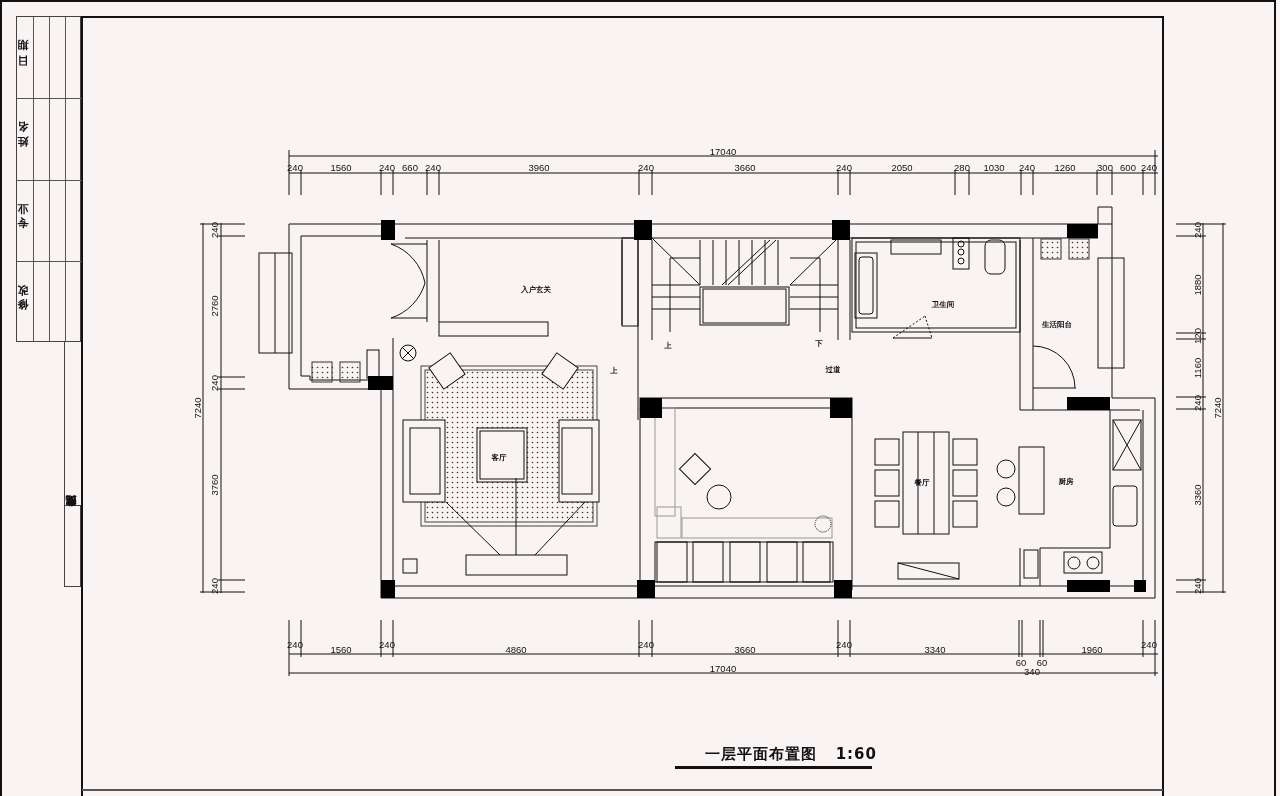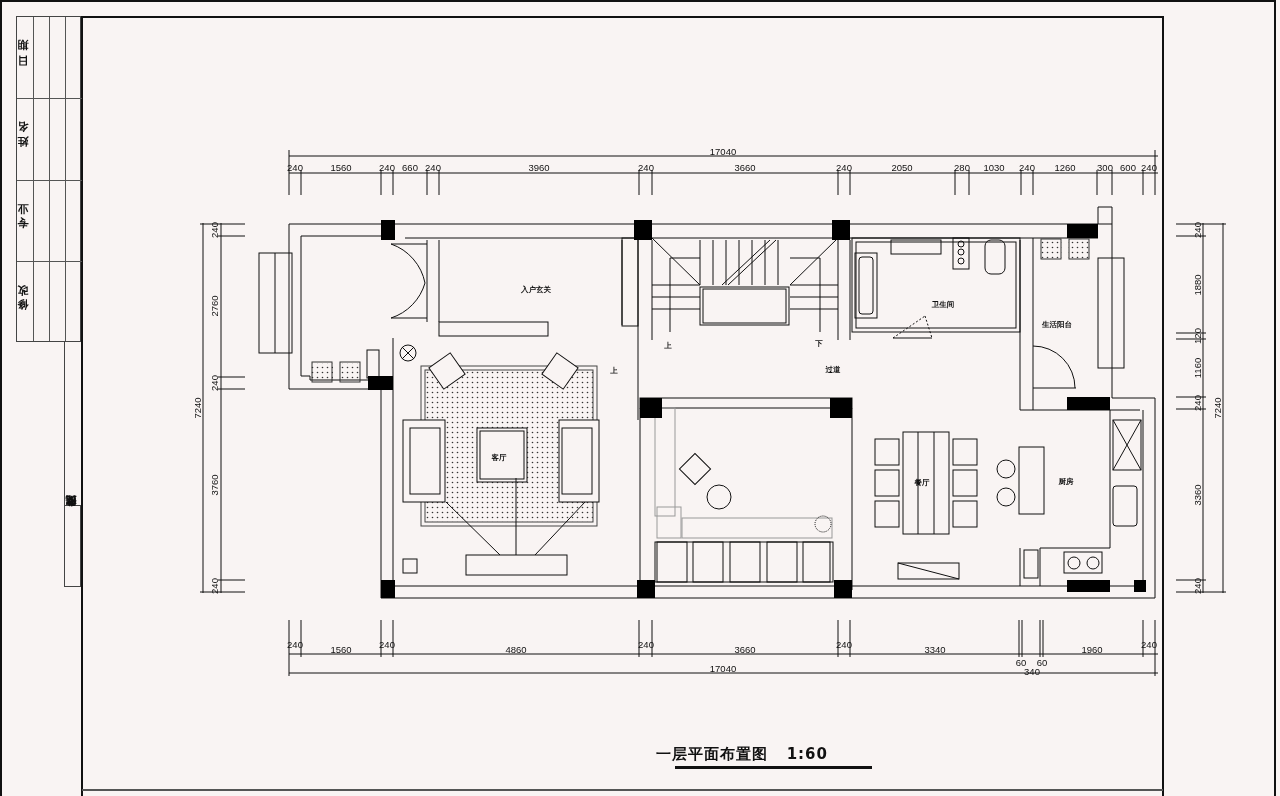--- a/index.html
+++ b/index.html
@@ -10,21 +10,21 @@
   .title-block{position:absolute;left:16px;top:16px;width:65px;height:326px;border:1px solid #444;box-sizing:border-box;}
   .tb-col{position:absolute;top:0;bottom:0;border-left:1px solid #555;}
   .tb-row{position:absolute;left:0;width:65px;border-top:1px solid #555;}
   .tb-label{position:absolute;left:0;width:18px;font-size:11px;font-weight:bold;color:#111;writing-mode:vertical-rl;transform:rotate(180deg);text-align:center;letter-spacing:14px;}
   .file-tab{position:absolute;left:64px;top:505px;width:17px;height:82px;border:1px solid #444;box-sizing:border-box;}
   .file-tab span{position:absolute;left:0;top:10px;width:15px;font-size:11px;font-weight:bold;writing-mode:vertical-rl;transform:rotate(180deg);color:#111;}
   .file-tab-line{position:absolute;left:64px;top:342px;width:1px;height:163px;background:#444;}
   svg{position:absolute;left:0;top:0;}
   .dim{font-family:"Liberation Sans","DejaVu Sans",sans-serif;font-size:9.5px;fill:#111;}
   .room{font-size:7.5px;font-weight:bold;fill:#111;font-family:"DejaVu Sans",sans-serif;}
-  .drawing-title{position:absolute;left:656px;top:745px;font-size:15px;font-weight:bold;color:#111;letter-spacing:1px;font-family:"DejaVu Sans",sans-serif;}
+  .drawing-title{position:absolute;left:705px;top:745px;font-size:15px;font-weight:bold;color:#111;letter-spacing:1px;font-family:"DejaVu Sans",sans-serif;}
   .drawing-title-rule{position:absolute;left:675px;top:766px;width:197px;height:3px;background:#111;}
 </style>
 </head>
 <body>
 
 <div class="outer-frame"></div>
 <div class="inner-frame"></div>
 <div class="bottom-rule"></div>
 
 <div class="title-block">

